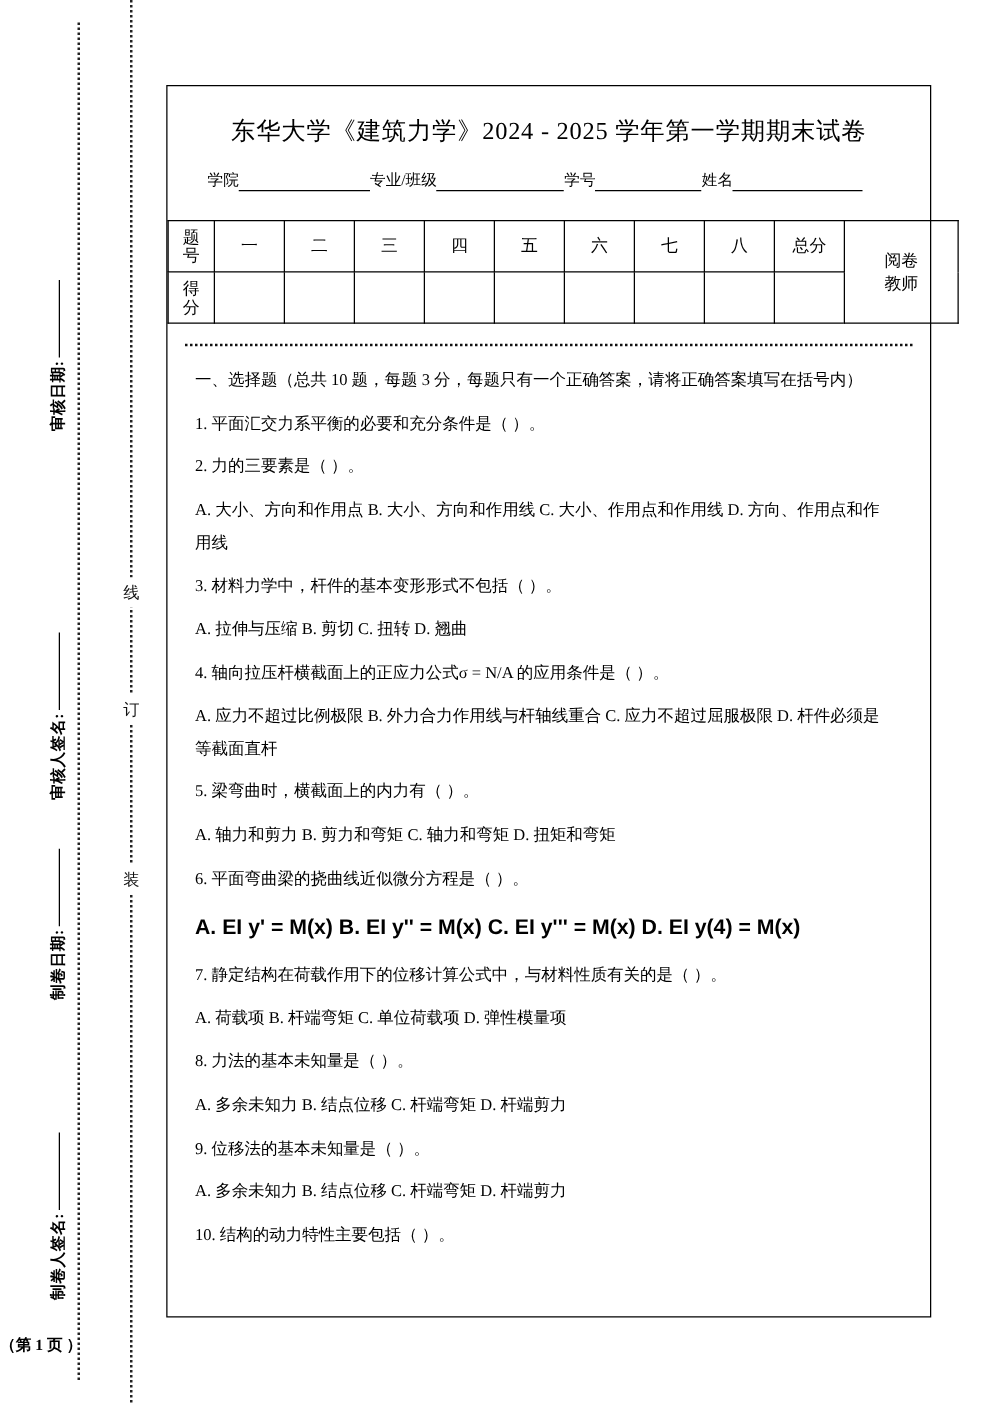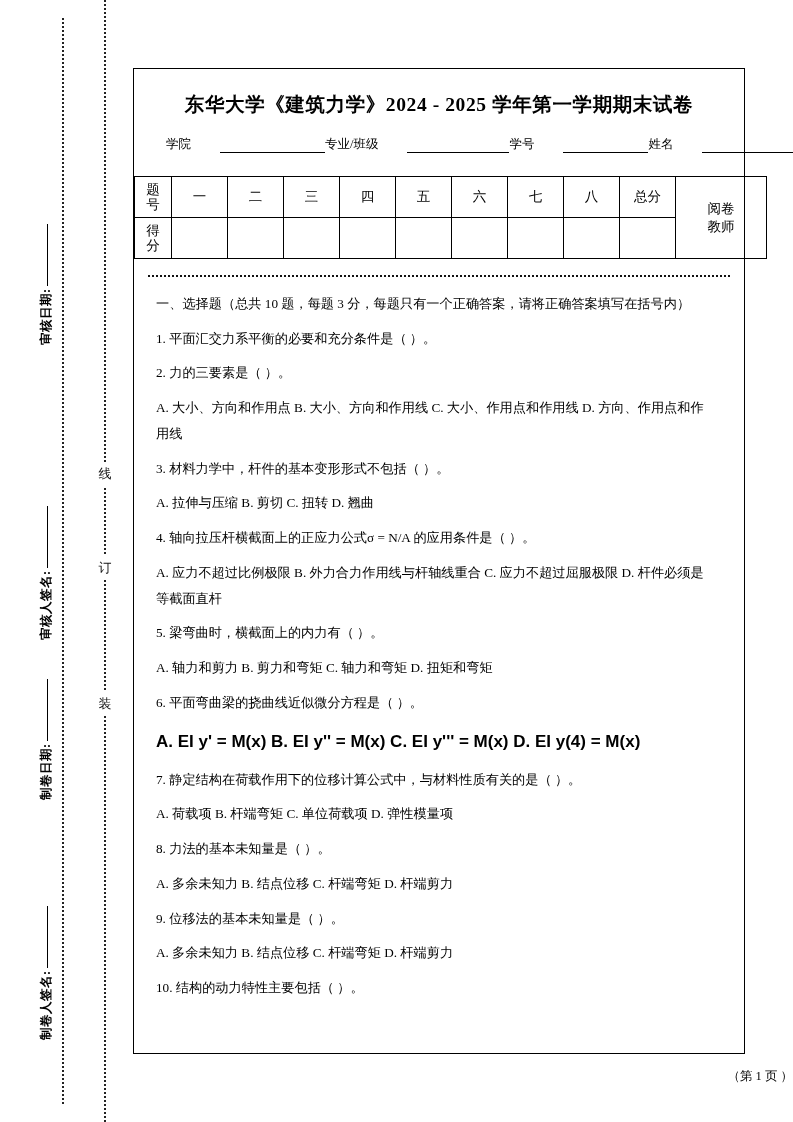--- a/index.html
+++ b/index.html
@@ -67,34 +67,34 @@
     width: 612px;
     height: 986px;
     border: 1.6px solid #000;
     box-sizing: border-box;
     padding: 0;
   }
 
   .title {
     text-align: center;
     font-size: 19.5px;
-    font-weight: bold;
+    font-weight: normal;
     margin-top: 22px;
     letter-spacing: 0.6px;
     font-family: "Liberation Serif", "DejaVu Serif", serif;
   }
 
   .idline {
     margin: 18px 20px 0 32px;
     font-size: 12.5px;
     display: flex;
     align-items: flex-end;
     white-space: nowrap;
   }
-  .idline .fld { display: flex; align-items: flex-end; gap: 29px; }
+  .idline .fld { display: flex; align-items: flex-end; }
   .idline .lbl { font-size: 12.5px; }
   .idline .blank {
     display: inline-block;
     border-bottom: 1px solid #000;
     height: 13px;
   }
   .blank-a { width: 105px; }
   .blank-b { width: 102px; }
   .blank-c { width: 85px; }
   .blank-d { width: 104px; }
@@ -135,25 +135,25 @@
   }
   .body p { margin: 0 16px 9px 0; }
   .qtext { margin-bottom: 7px; }
   .opts { margin-bottom: 9px; }
   .sec-head { margin-bottom: 11px; }
   .mono-eq { font-family: "Liberation Sans", sans-serif; font-size: 17px; font-weight: bold; }
 
   .footer {
     position: absolute;
     left: 0;
-    right: 0;
+    right: 16px;
     top: 1068px;
-    text-align: right;
+    text-align: left;
     font-size: 12.5px;
-    font-weight: normal;
+    font-weight: bold;
     font-family: "Liberation Serif", "DejaVu Serif", serif;
   }
 </style>
 </head>
 <body>
 
 <div class="margin-line outer"></div>
 <div class="margin-line inner"></div>
 
 <div id="margin-labels">

